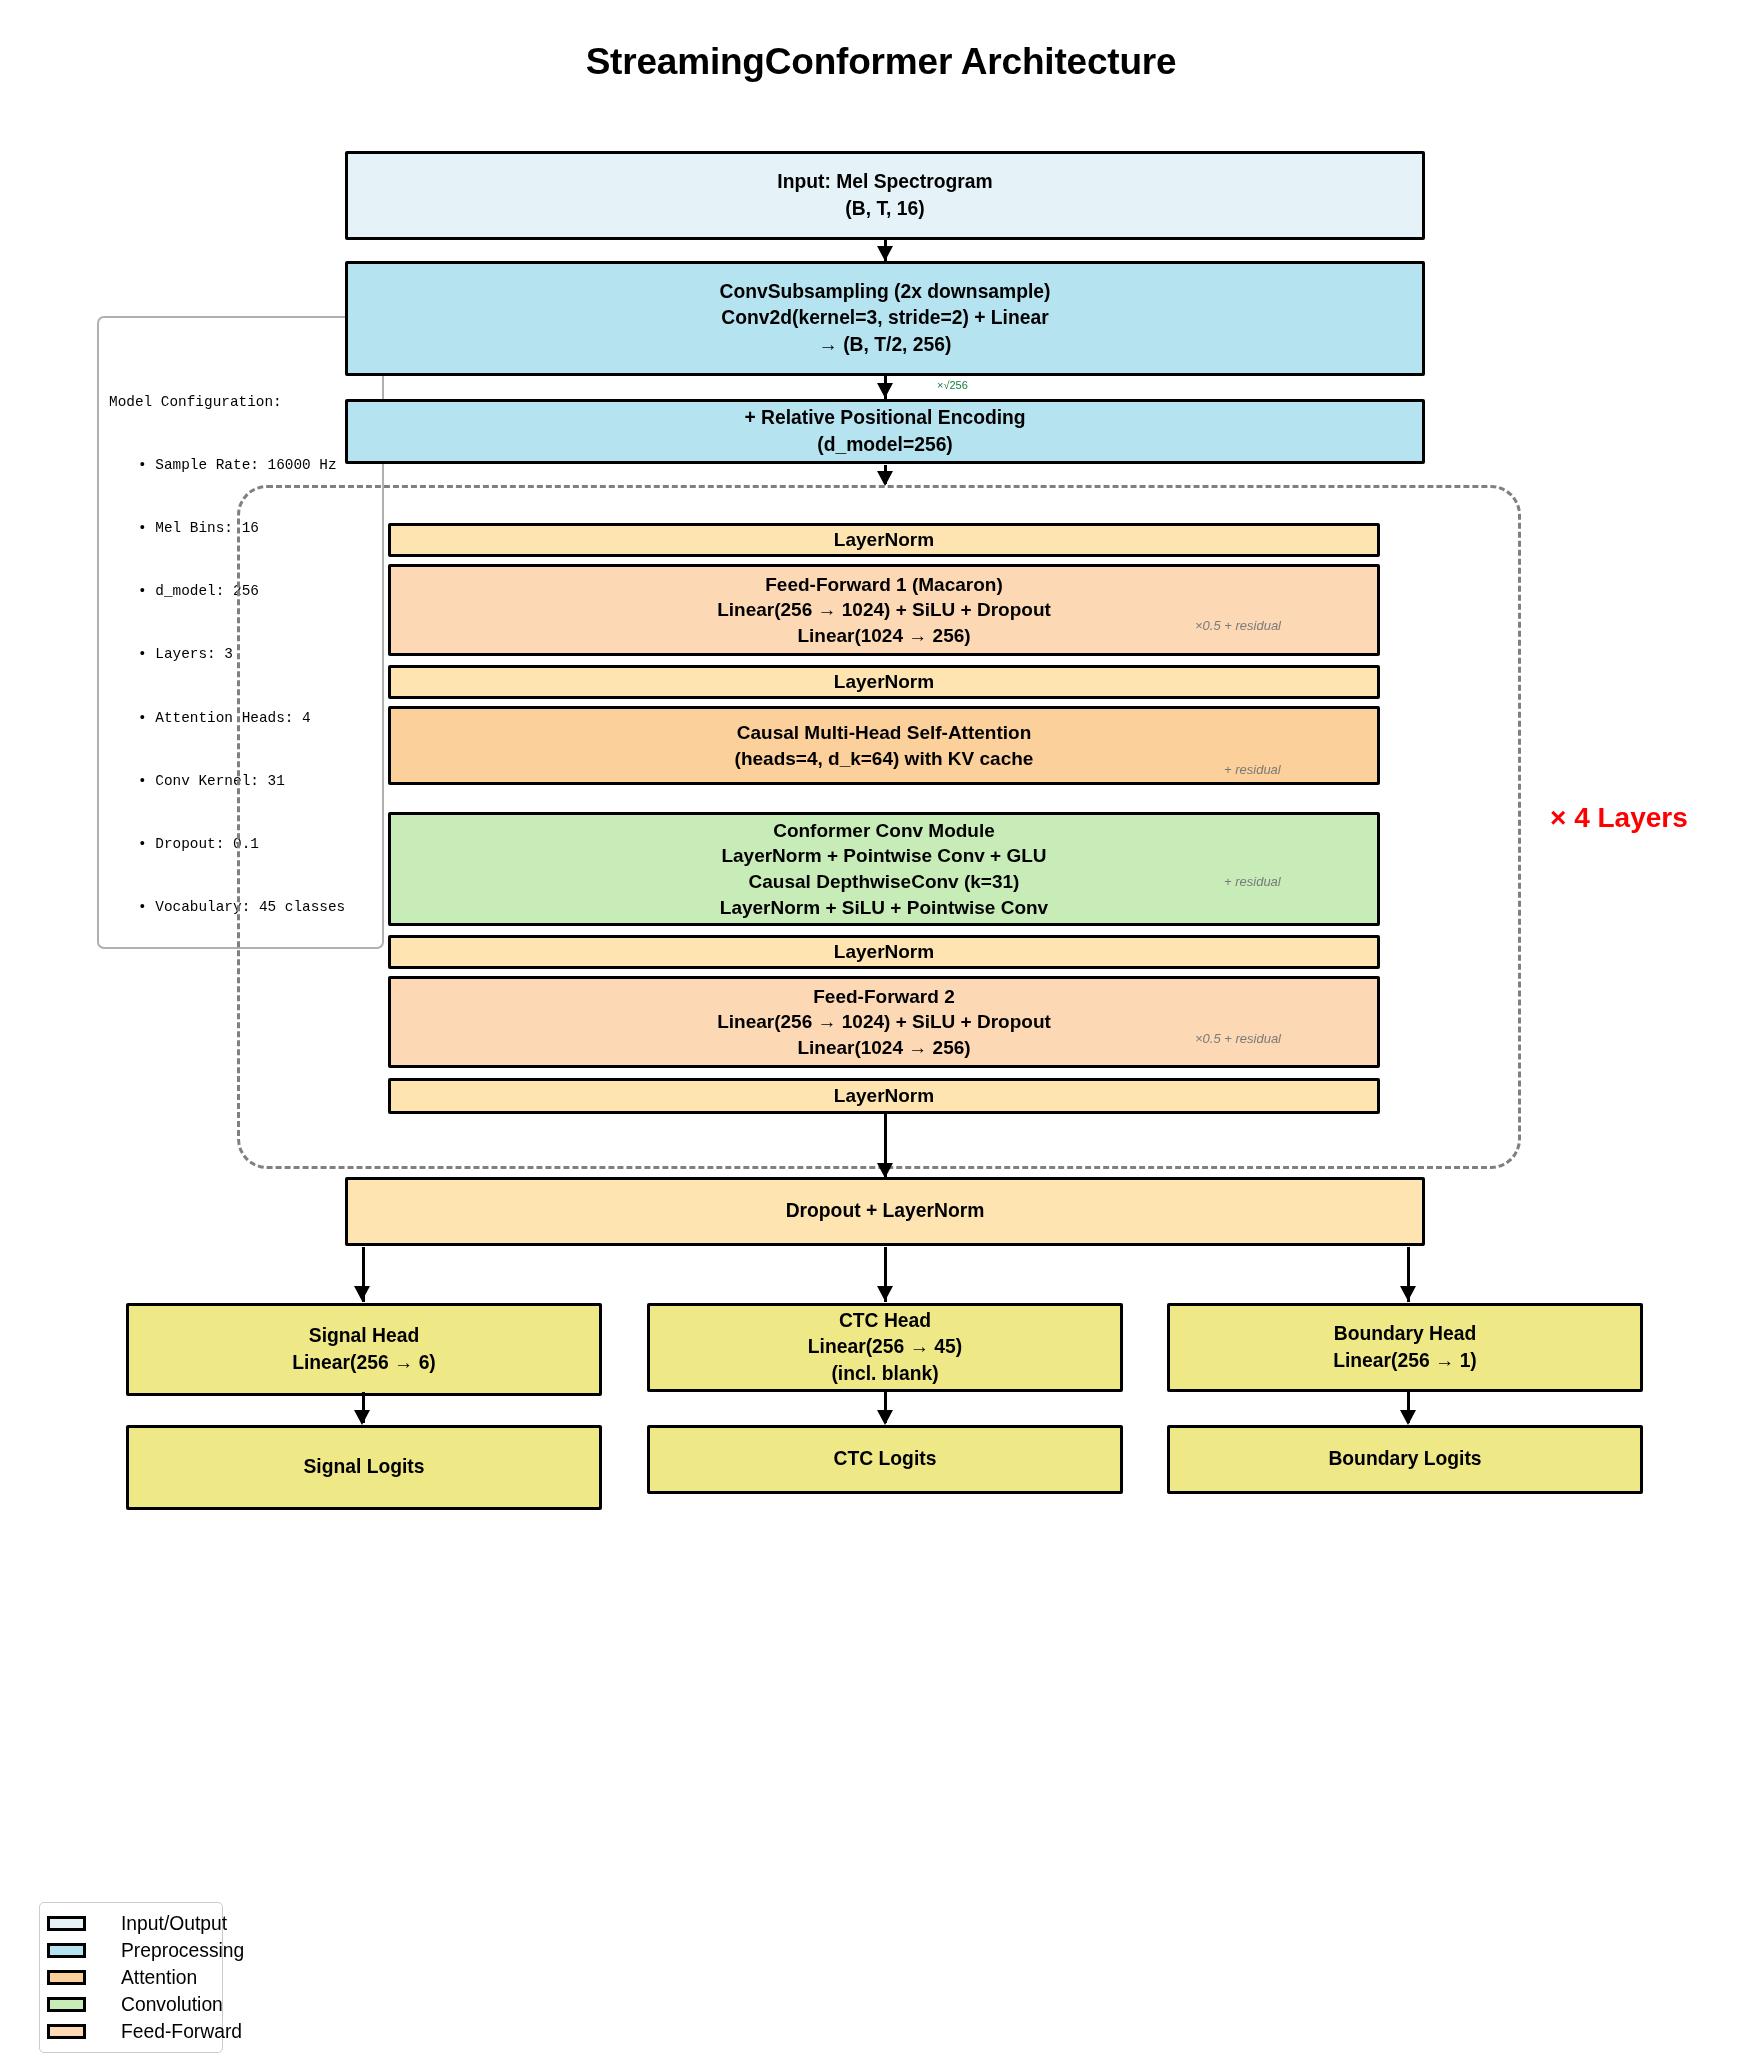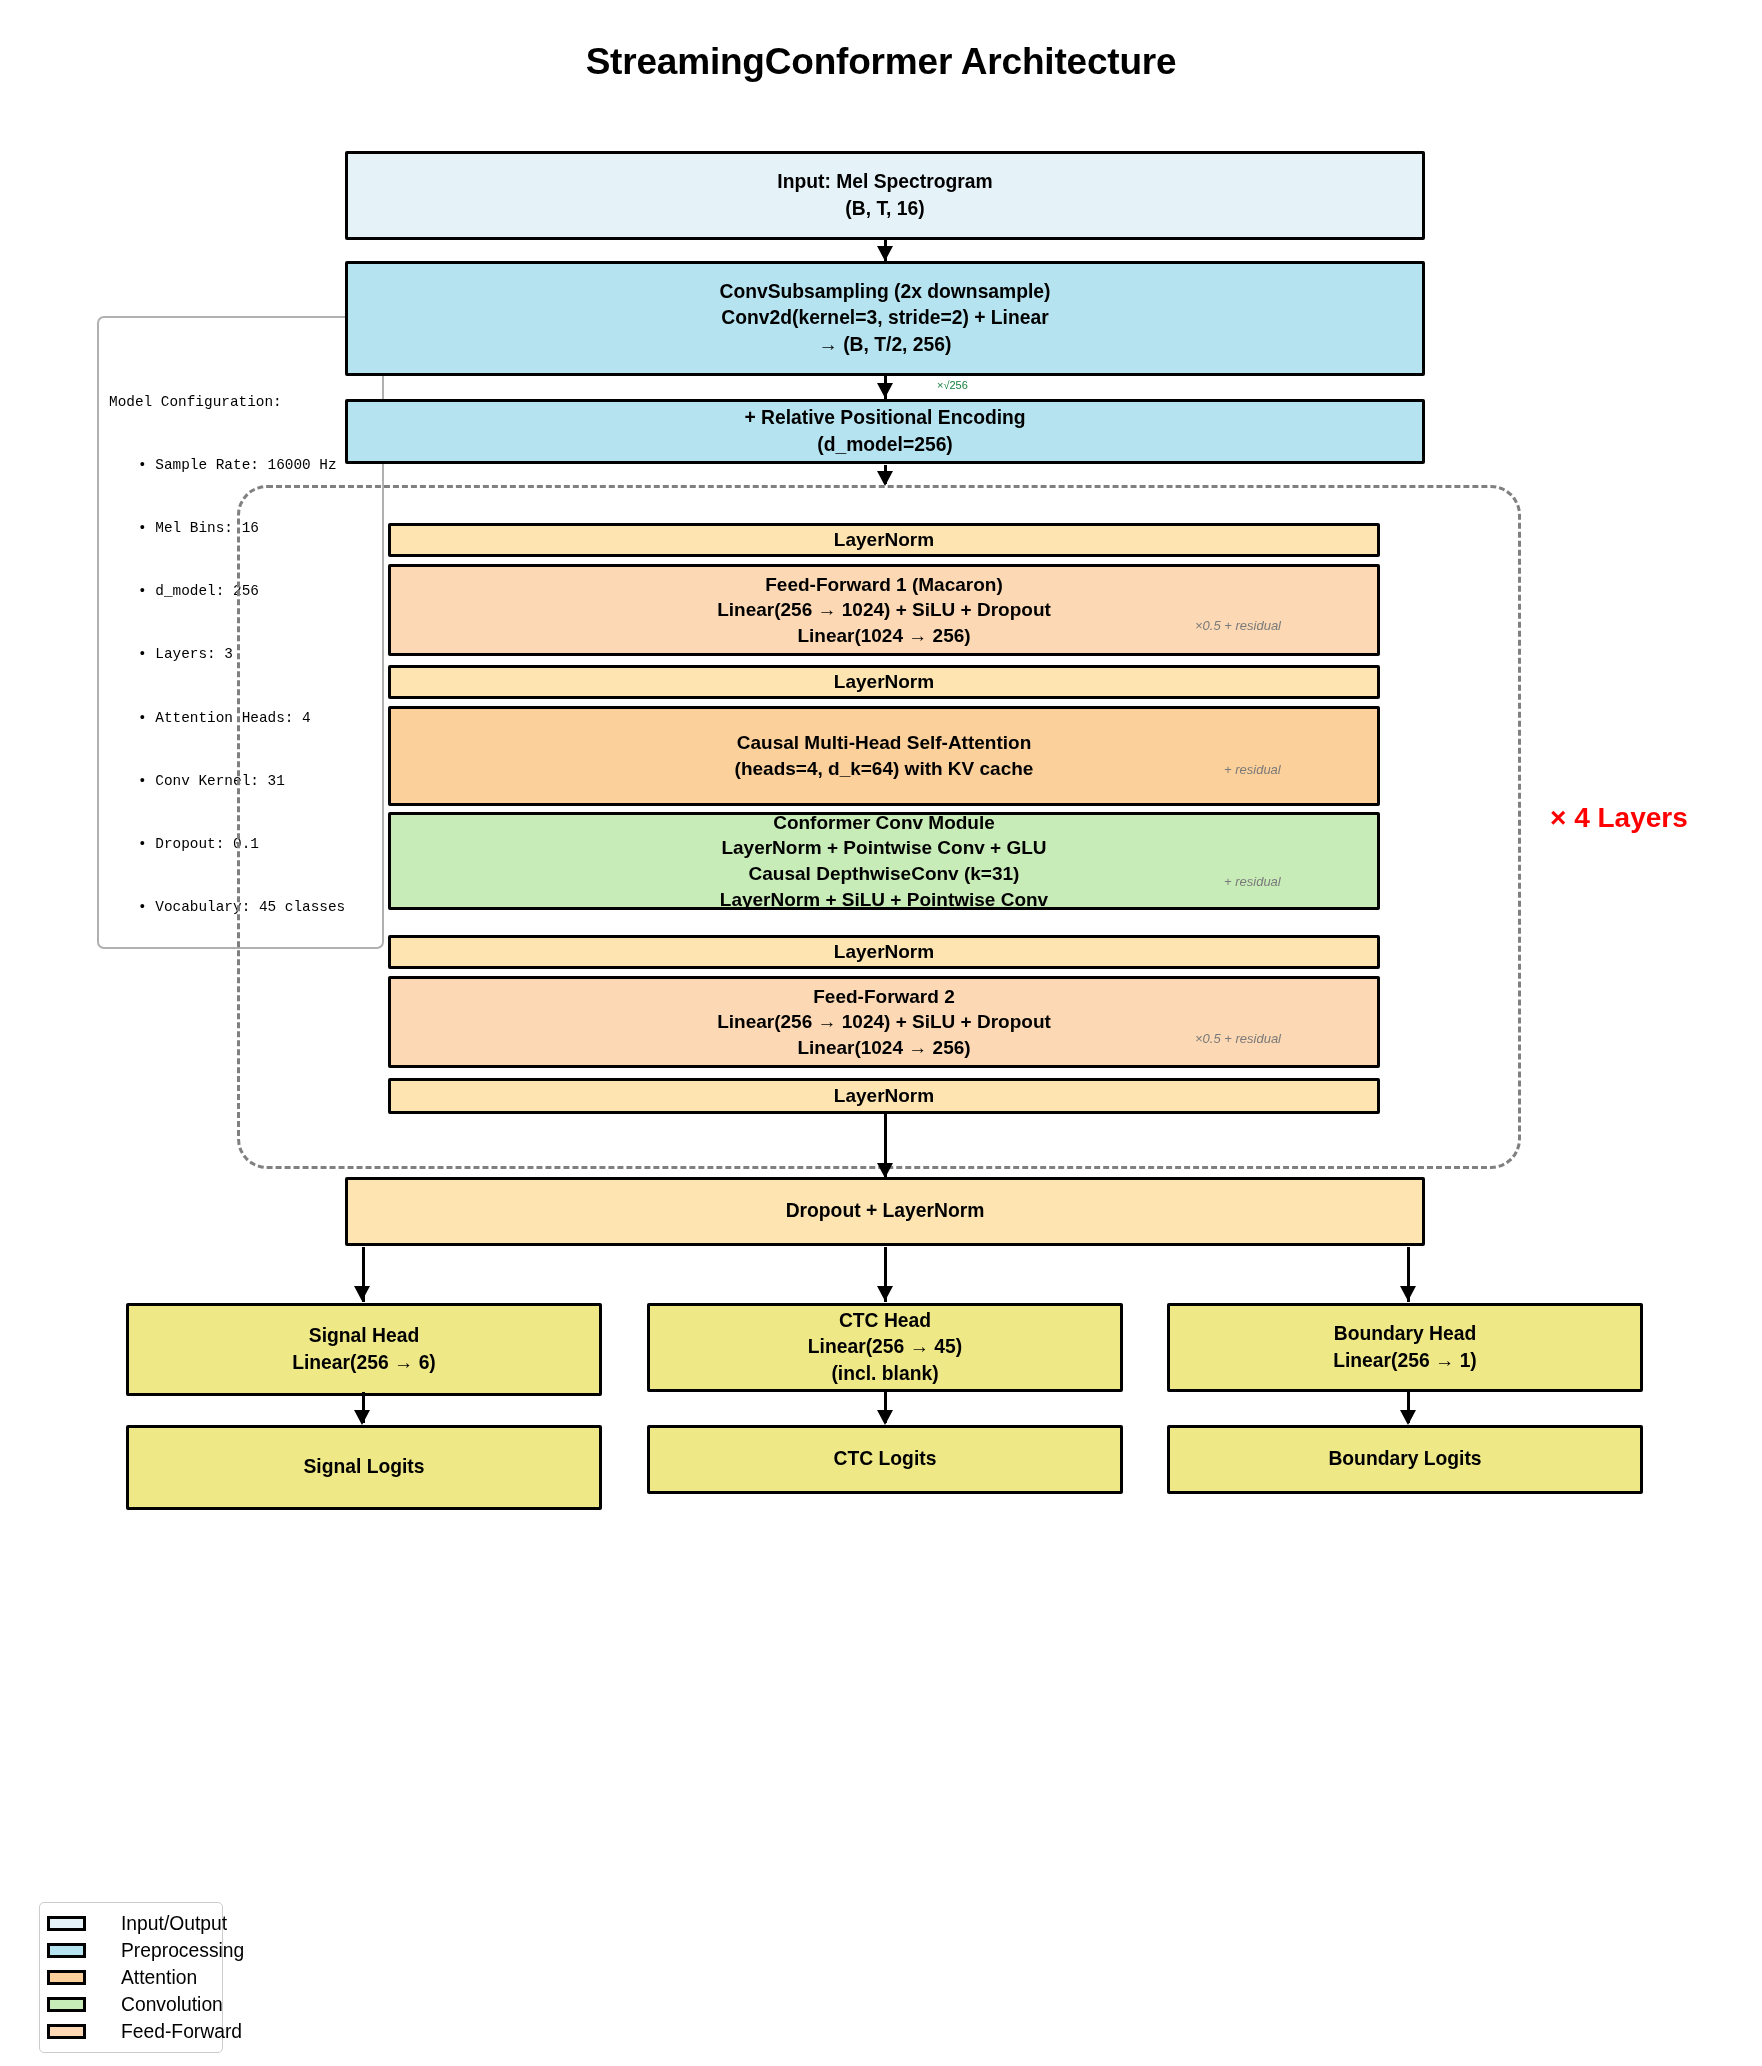--- a/index.html
+++ b/index.html
@@ -198,27 +198,27 @@
   <span class="line">Feed-Forward 1 (Macaron)</span>
   <span class="line">Linear(256 → 1024) + SiLU + Dropout</span>
   <span class="line">Linear(1024 → 256)</span>
 </div>
 <div class="resid" style="left:1195px; top:618px;">×0.5 + residual</div>
 
 <div class="node t-mid" id="node-ln2" style="left:388px; top:665px; width:992px; height:34px; background:#fde4b0;">
   <span class="line">LayerNorm</span>
 </div>
 
-<div class="node t-mid" id="node-attn" style="left:388px; top:706px; width:992px; height:100px; background:#fcd09a;">
+<div class="node t-mid" id="node-attn" style="left:388px; top:706px; width:992px; height:79px; background:#fcd09a;">
   <span class="line">Causal Multi-Head Self-Attention</span>
   <span class="line">(heads=4, d_k=64) with KV cache</span>
 </div>
 <div class="resid" style="left:1224px; top:762px;">+ residual</div>
 
-<div class="node t-mid" id="node-conv" style="left:388px; top:812px; width:992px; height:98px; background:#c8ecb8;">
+<div class="node t-mid" id="node-conv" style="left:388px; top:812px; width:992px; height:114px; background:#c8ecb8;">
   <span class="line">Conformer Conv Module</span>
   <span class="line">LayerNorm + Pointwise Conv + GLU</span>
   <span class="line">Causal DepthwiseConv (k=31)</span>
   <span class="line">LayerNorm + SiLU + Pointwise Conv</span>
 </div>
 <div class="resid" style="left:1224px; top:874px;">+ residual</div>
 
 <div class="node t-mid" id="node-ln3" style="left:388px; top:935px; width:992px; height:34px; background:#fde4b0;">
   <span class="line">LayerNorm</span>
 </div>

